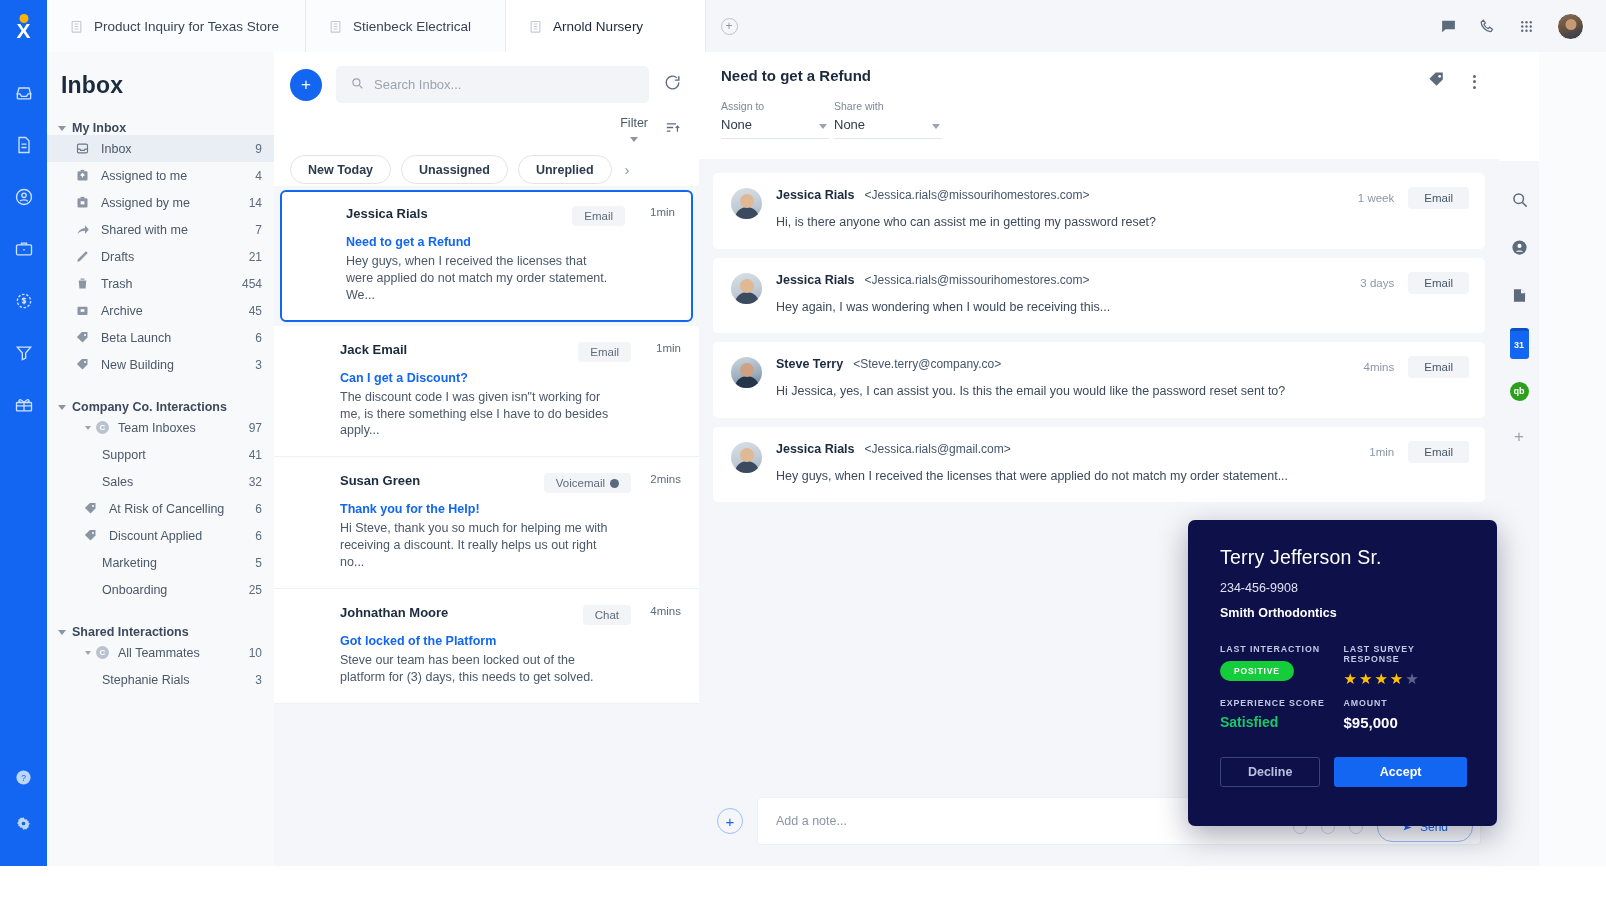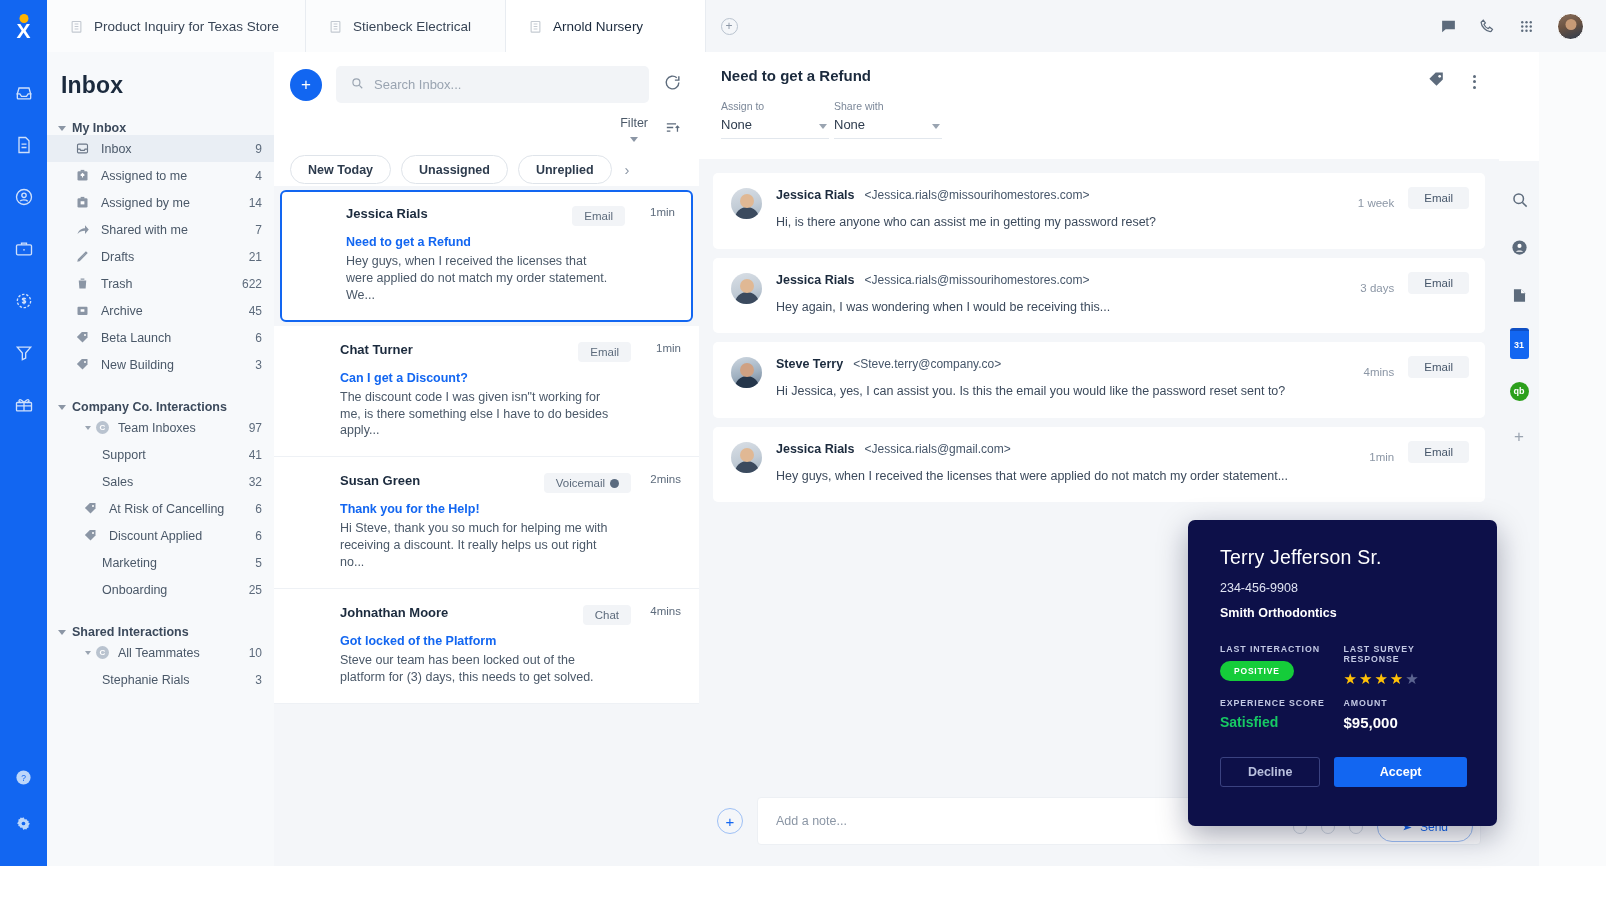--- a/index.html
+++ b/index.html
@@ -278,21 +278,21 @@
   }
   .avt-f::before { background:#3b4a5e; }
   .avt-m::before { background:#25364b; }
   .bub-body { flex: 1; min-width: 0; }
   .bub-row1 { display: flex; align-items: baseline; }
   .bub-name { font-size: 12.5px; font-weight: bold; color: #1b2a3d; margin-right: 10px; }
   .bub-email { font-size: 12px; color: #46566a; }
   .bub-text { font-size: 12.5px; color: #3c4a5c; margin-top: 12px; line-height: 1.4; }
   .bub-right {
     position: absolute; right: 16px; top: 14px;
-    display: flex; align-items: flex-end; gap: 14px;
+    display: flex; align-items: center; gap: 14px;
   }
   .bub-time { font-size: 11.5px; color: #8b96a5; }
   .bub-pill {
     background: #F2F4F7; color: #46566a; font-size: 11.5px;
     padding: 5px 16px; border-radius: 4px;
   }
 
   
   .composer {
     position: absolute; left: 0; bottom: 0;
@@ -599,21 +599,21 @@
       <span class="nlabel">Drafts</span>
       <span class="ncount">21</span>
     </div>
     <div class="nav-item">
       <span class="nico">
         <svg width="15" height="15" viewBox="0 0 24 24" fill="#8b96a5">
             <path d="M6 7h12l-1 13H7zM9 4h6v2H9z"></path>
           </svg>
       </span>
       <span class="nlabel">Trash</span>
-      <span class="ncount">622</span>
+      <span class="ncount">454</span>
     </div>
     <div class="nav-item">
       <span class="nico">
         <svg width="15" height="15" viewBox="0 0 24 24" fill="#8b96a5">
             <rect x="4" y="6" width="16" height="13" rx="1.5"></rect>
             <rect x="9" y="10" width="6" height="4" fill="#fff"></rect>
           </svg>
       </span>
       <span class="nlabel">Archive</span>
       <span class="ncount">45</span>
@@ -750,21 +750,21 @@
           <span class="msg-name">Jessica Rials</span>
           <span class="pill">Email</span>
           <span class="msg-time">1min</span>
         </div>
         <div class="msg-subj">Need to get a Refund</div>
         <div class="msg-prev">Hey guys, when I received the licenses that were applied do not match my order statement. We...</div>
       </div>
 
       <div class="msgcard">
         <div class="msg-top">
-          <span class="msg-name">Chat Turner</span>
+          <span class="msg-name">Jack Email</span>
           <span class="pill">Email</span>
           <span class="msg-time">1min</span>
         </div>
         <div class="msg-subj">Can I get a Discount?</div>
         <div class="msg-prev">The discount code I was given isn"t working for me, is there something else I have to do besides apply...</div>
       </div>
 
       <div class="msgcard">
         <div class="msg-top">
           <span class="msg-name">Susan Green</span>

